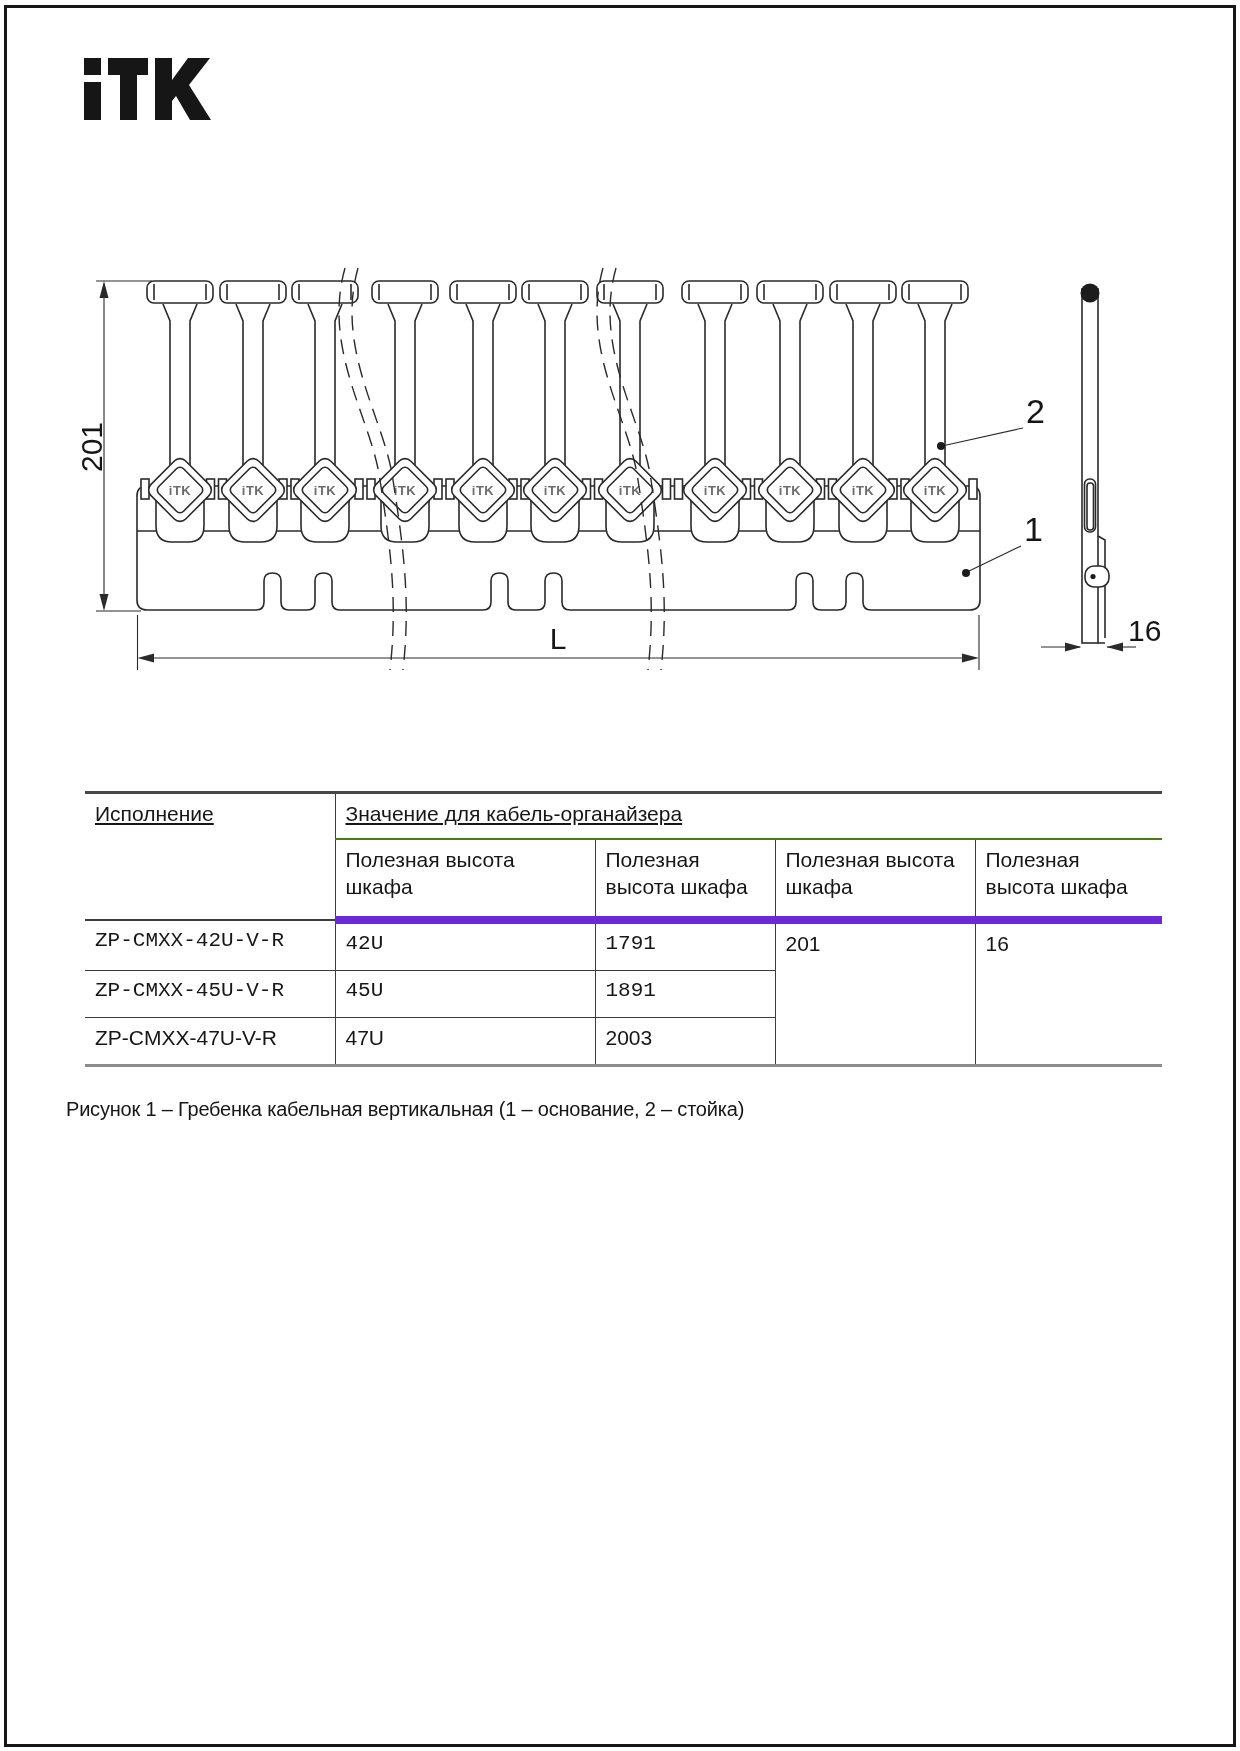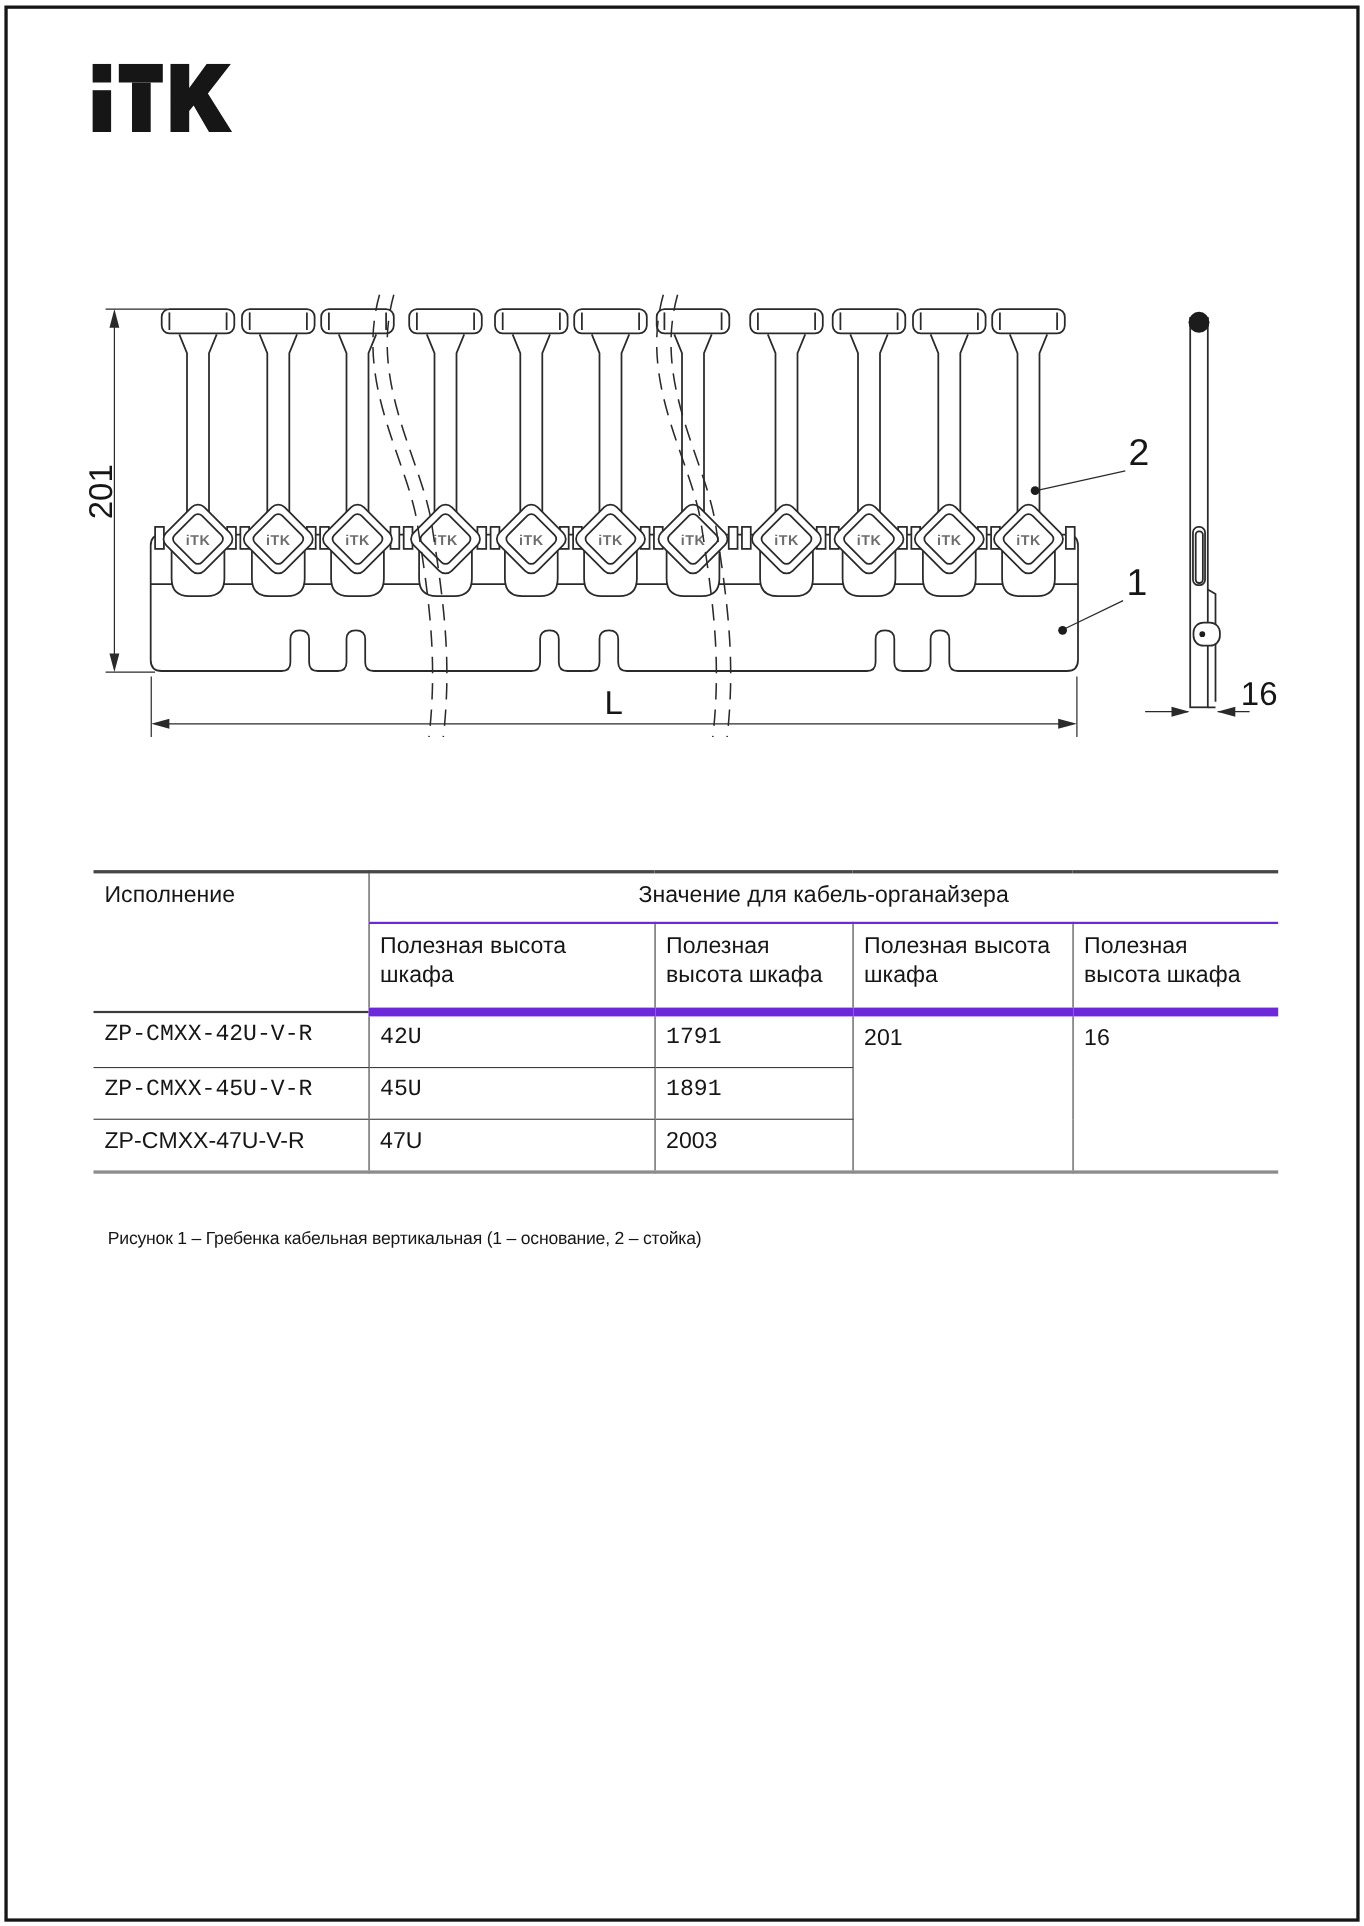--- a/index.html
+++ b/index.html
@@ -26,30 +26,30 @@
     position:absolute;left:85px;top:791px;width:1077px;
     border-collapse:collapse;table-layout:fixed;
     border-top:3px solid #474747;border-bottom:3px solid #8c8c8c;
   }
   .spec-table td{
     vertical-align:top;padding:6px 10px 0 10px;font-size:21px;line-height:1.3;
     color:#161616;overflow:hidden;
   }
   .spec-table td + td{border-left:1.4px solid #3c3c3c;}
   .spec-table td.colspan-start{border-left:1.4px solid #3c3c3c;}
-  tr.hr1 td{height:38px;}
-  tr.hr1 td.group{border-bottom:2px solid #6d28d9;text-align:center;}
+  tr.hr1 td{height:38px;text-decoration:underline;}
+  tr.hr1 td.group{border-bottom:2px solid #4d7c0f;}
   td.col1{border-bottom:2px solid #3c3c3c;}
   tr.hr2 td{border-bottom:8px solid #6d28d9;height:70px;}
   tr.r td{height:40px;}
   tr.r td.bb{border-bottom:1.4px solid #3c3c3c;font-family:Liberation Mono, monospace;}
 
   .figure-caption{
-    position:absolute;left:98px;top:1098px;font-size:16px;color:#161616;
-    white-space:nowrap;letter-spacing:-0.2px;margin-top:20px;
+    position:absolute;left:66px;top:1098px;font-size:20px;color:#161616;
+    white-space:nowrap;letter-spacing:-0.2px;
   }
 </style>
 </head>
 <body>
 
 <div class="page-border"></div>
 
 <svg class="logo" width="130" height="62" viewBox="0 0 130 62" aria-label="ITK">
   <g fill="#161616">
     <rect x="0" y="0" width="17" height="17"></rect>

